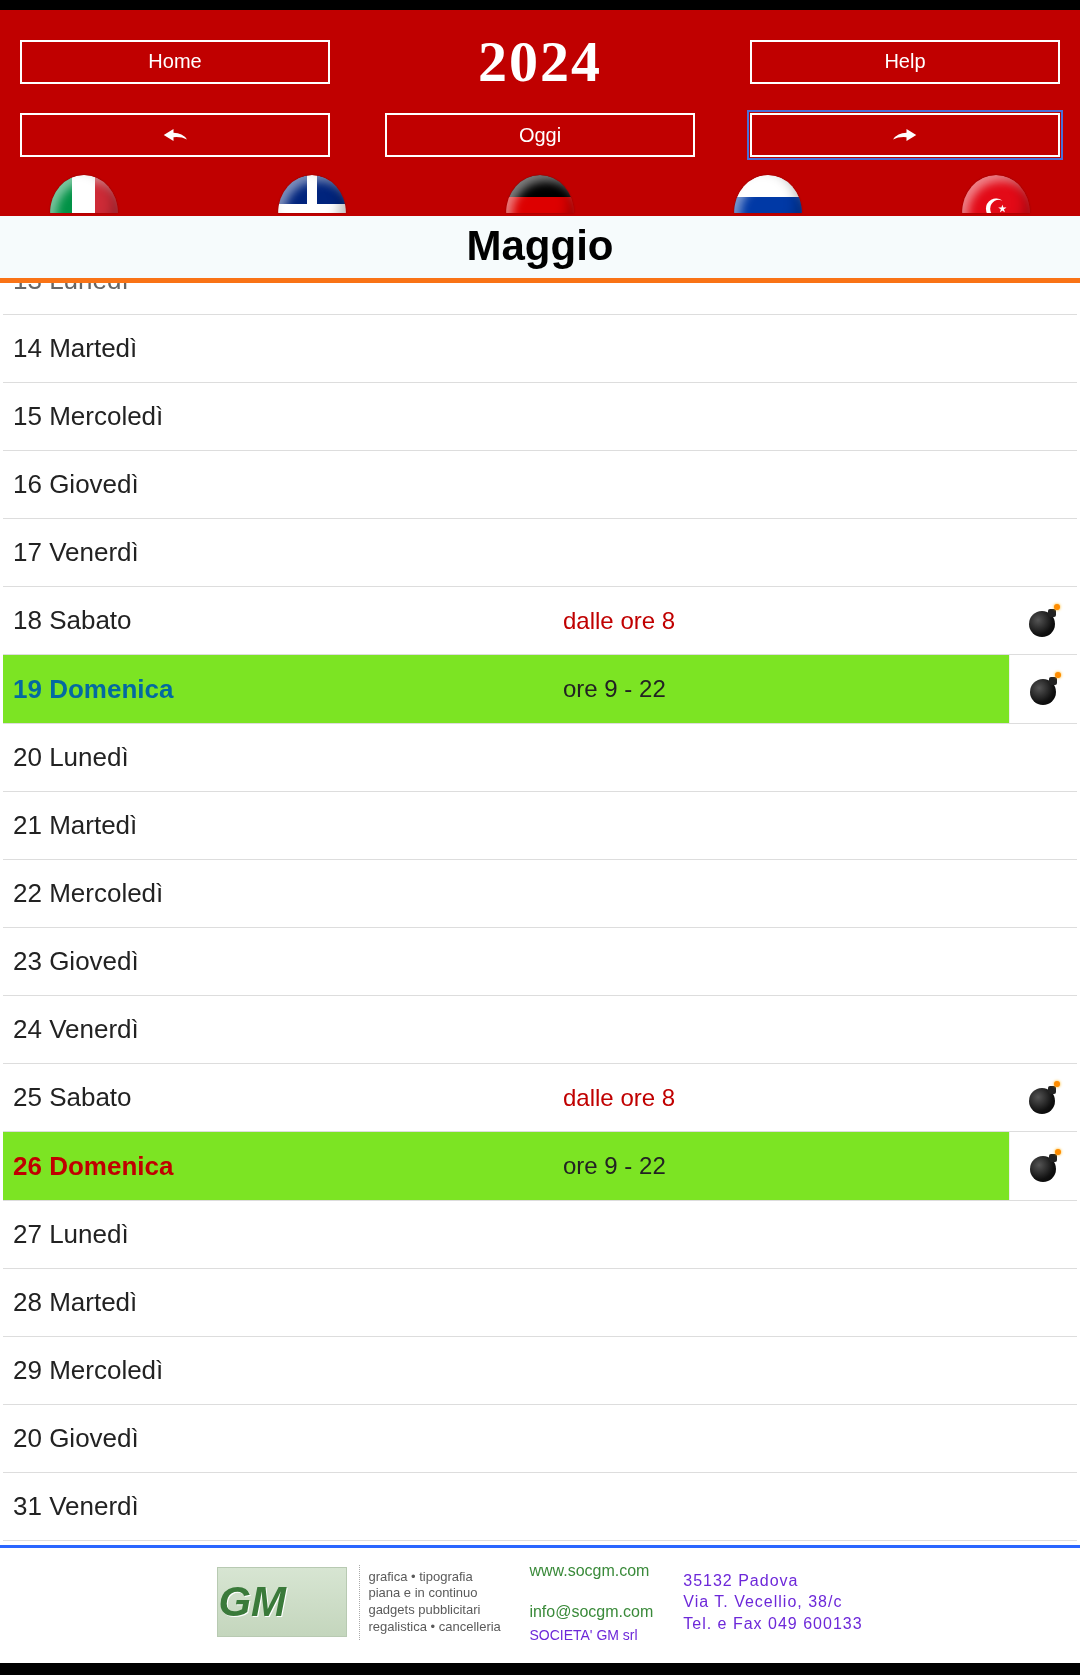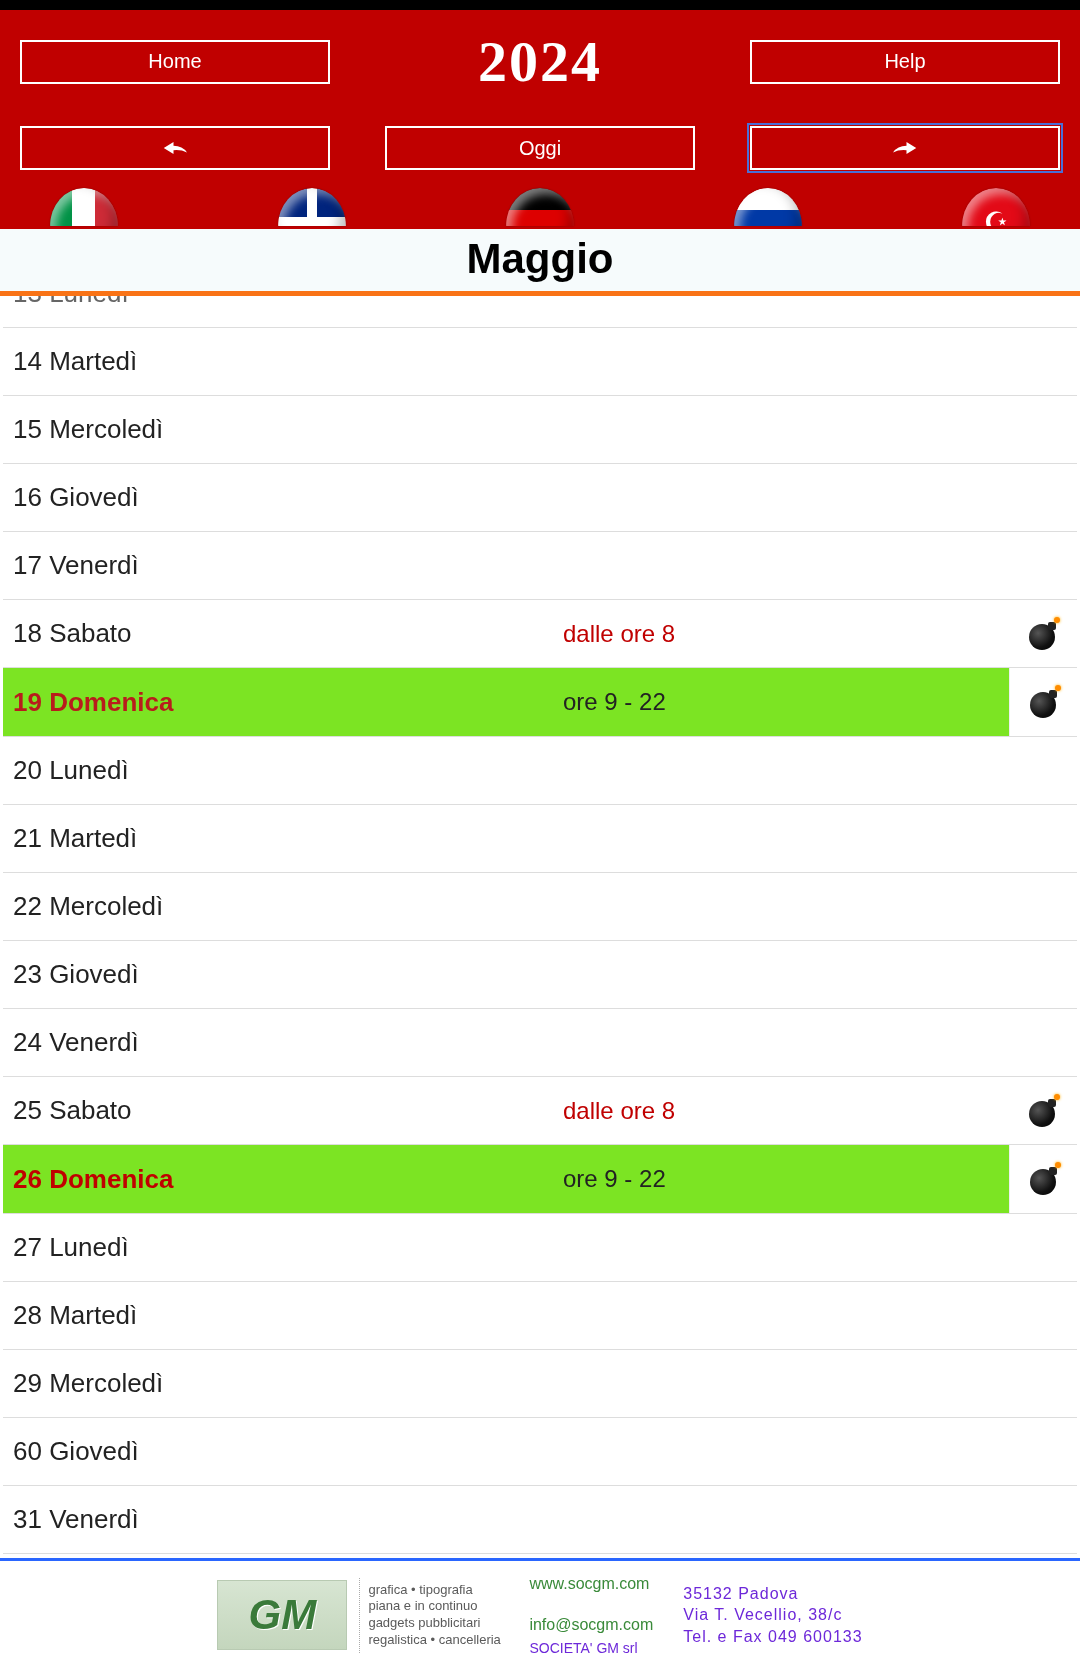--- a/index.html
+++ b/index.html
@@ -40,21 +40,21 @@
     text-align: center;
     flex: 0 0 auto;
   }
   .row2 {
     display: flex;
     justify-content: space-between;
     align-items: center;
     gap: 30px;
     margin-top: 18px;
   }
-  .btn-nav { flex: 1; max-width: 310px; margin-top: 13px; }
+  .btn-nav { flex: 1; max-width: 310px; }
   .btn-outline-blue { outline: 2px solid #4a6fd6; outline-offset: 1px; }
   
   .arrow-svg { width: 30px; height: 20px; fill: #fff; }
   
   .flags {
     display: flex;
     justify-content: space-between;
     padding: 18px 30px 0 30px;
   }
   .flag {
@@ -174,21 +174,21 @@
   .footer-ad {
     background: #fff;
     display: flex;
     justify-content: center;
     align-items: center;
     padding: 10px 0 16px 0;
     gap: 12px;
   }
   .ad-logo {
     width: 130px; height: 70px;
-    display:flex; align-items:center; justify-content:center;
+    display:flex; align-items:center; justify-content:flex-start;
     background: linear-gradient(180deg, #d7e5d2, #c4d6bd);
     border: 1px solid #b8cab2;
     font-family: Arial, sans-serif;
   }
   .ad-logo span {
     font-size: 42px; font-weight: 900; color:#3a7a3a; font-style: italic;
     text-shadow: 1px 1px 0 #fff;
   }
   .ad-col1 {
     font-size: 13px; color:#5a5a5a; line-height:1.3;
@@ -300,21 +300,21 @@
       <div class="day-right">
         <div class="bomb">
           <div class="bomb-body"></div>
           <div class="bomb-fuse"></div>
           <div class="bomb-spark"></div>
         </div>
       </div>
     </div>
     <div class="row-green-wrap">
       <div class="row-green-main">
-        <div class="day-left" style="font-weight: bold; color: #b91c1c;">19 Domenica</div>
+        <div class="day-left" style="font-weight: bold; color: #0369a1;">19 Domenica</div>
         <div class="day-mid">ore 9 - 22</div>
       </div>
       <div class="row-green-icon">
         <div class="bomb">
           <div class="bomb-body"></div>
           <div class="bomb-fuse"></div>
           <div class="bomb-spark"></div>
         </div>
       </div>
     </div>
@@ -376,21 +376,21 @@
       <div class="day-left">28 Martedì</div>
       <div class="day-mid"></div>
       <div class="day-right"></div>
     </div>
     <div class="day-row">
       <div class="day-left">29 Mercoledì</div>
       <div class="day-mid"></div>
       <div class="day-right"></div>
     </div>
     <div class="day-row">
-      <div class="day-left">60 Giovedì</div>
+      <div class="day-left">20 Giovedì</div>
       <div class="day-mid"></div>
       <div class="day-right"></div>
     </div>
     <div class="day-row">
       <div class="day-left">31 Venerdì</div>
       <div class="day-mid"></div>
       <div class="day-right"></div>
     </div>
   </div>
 

